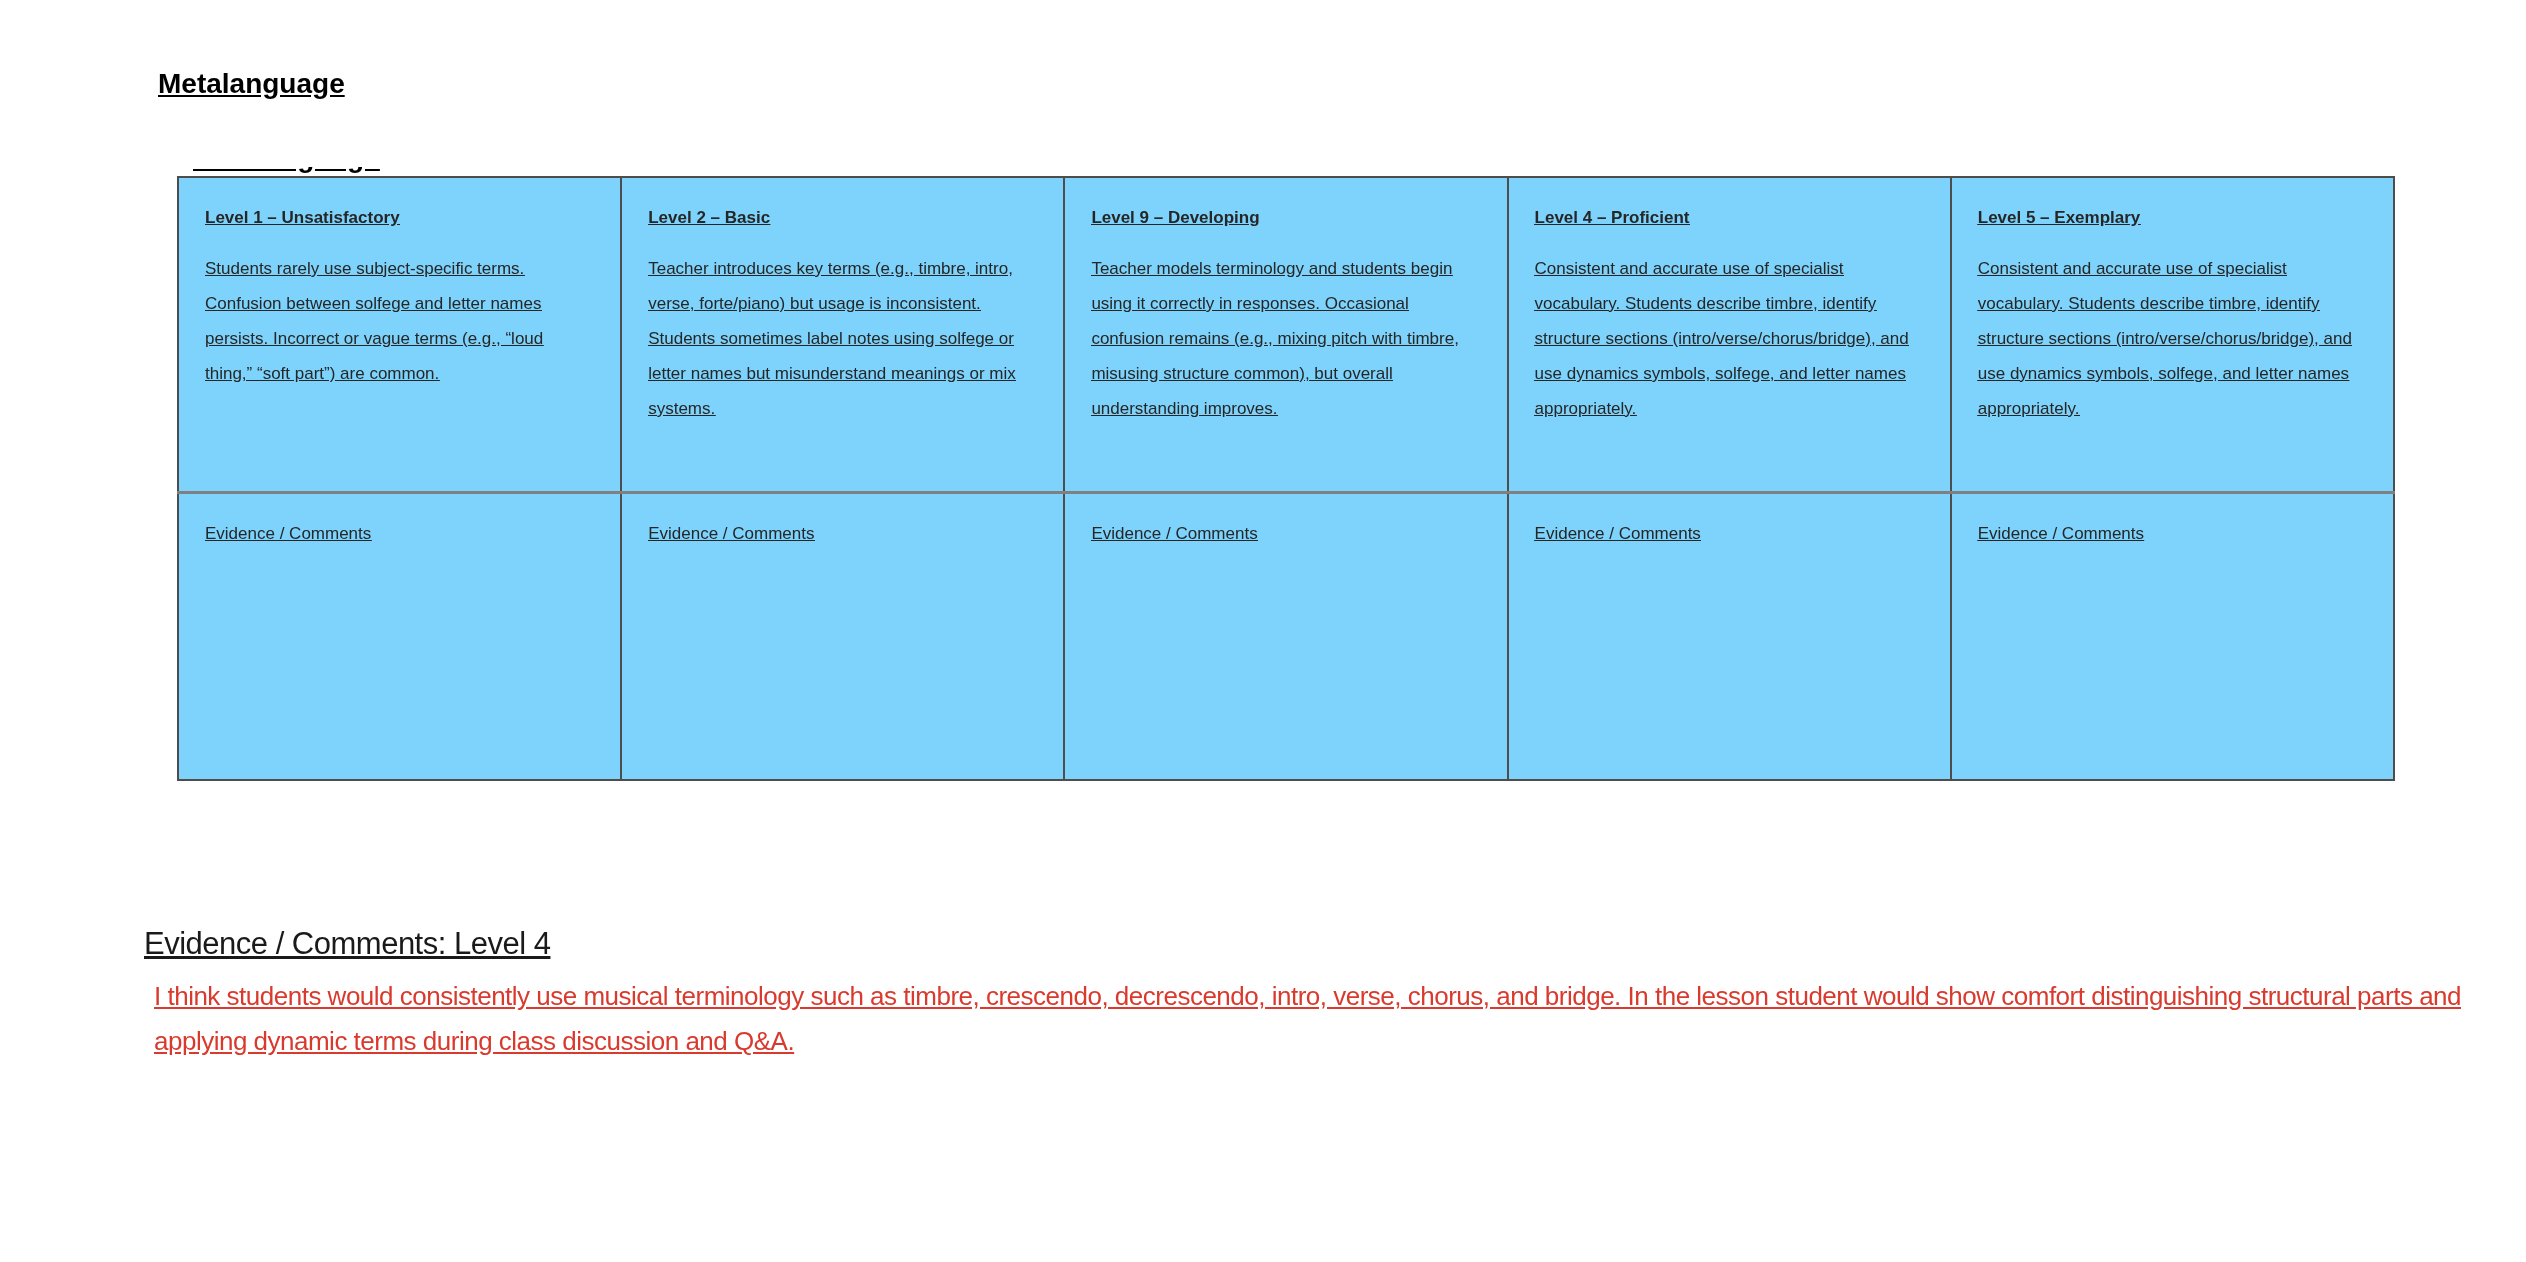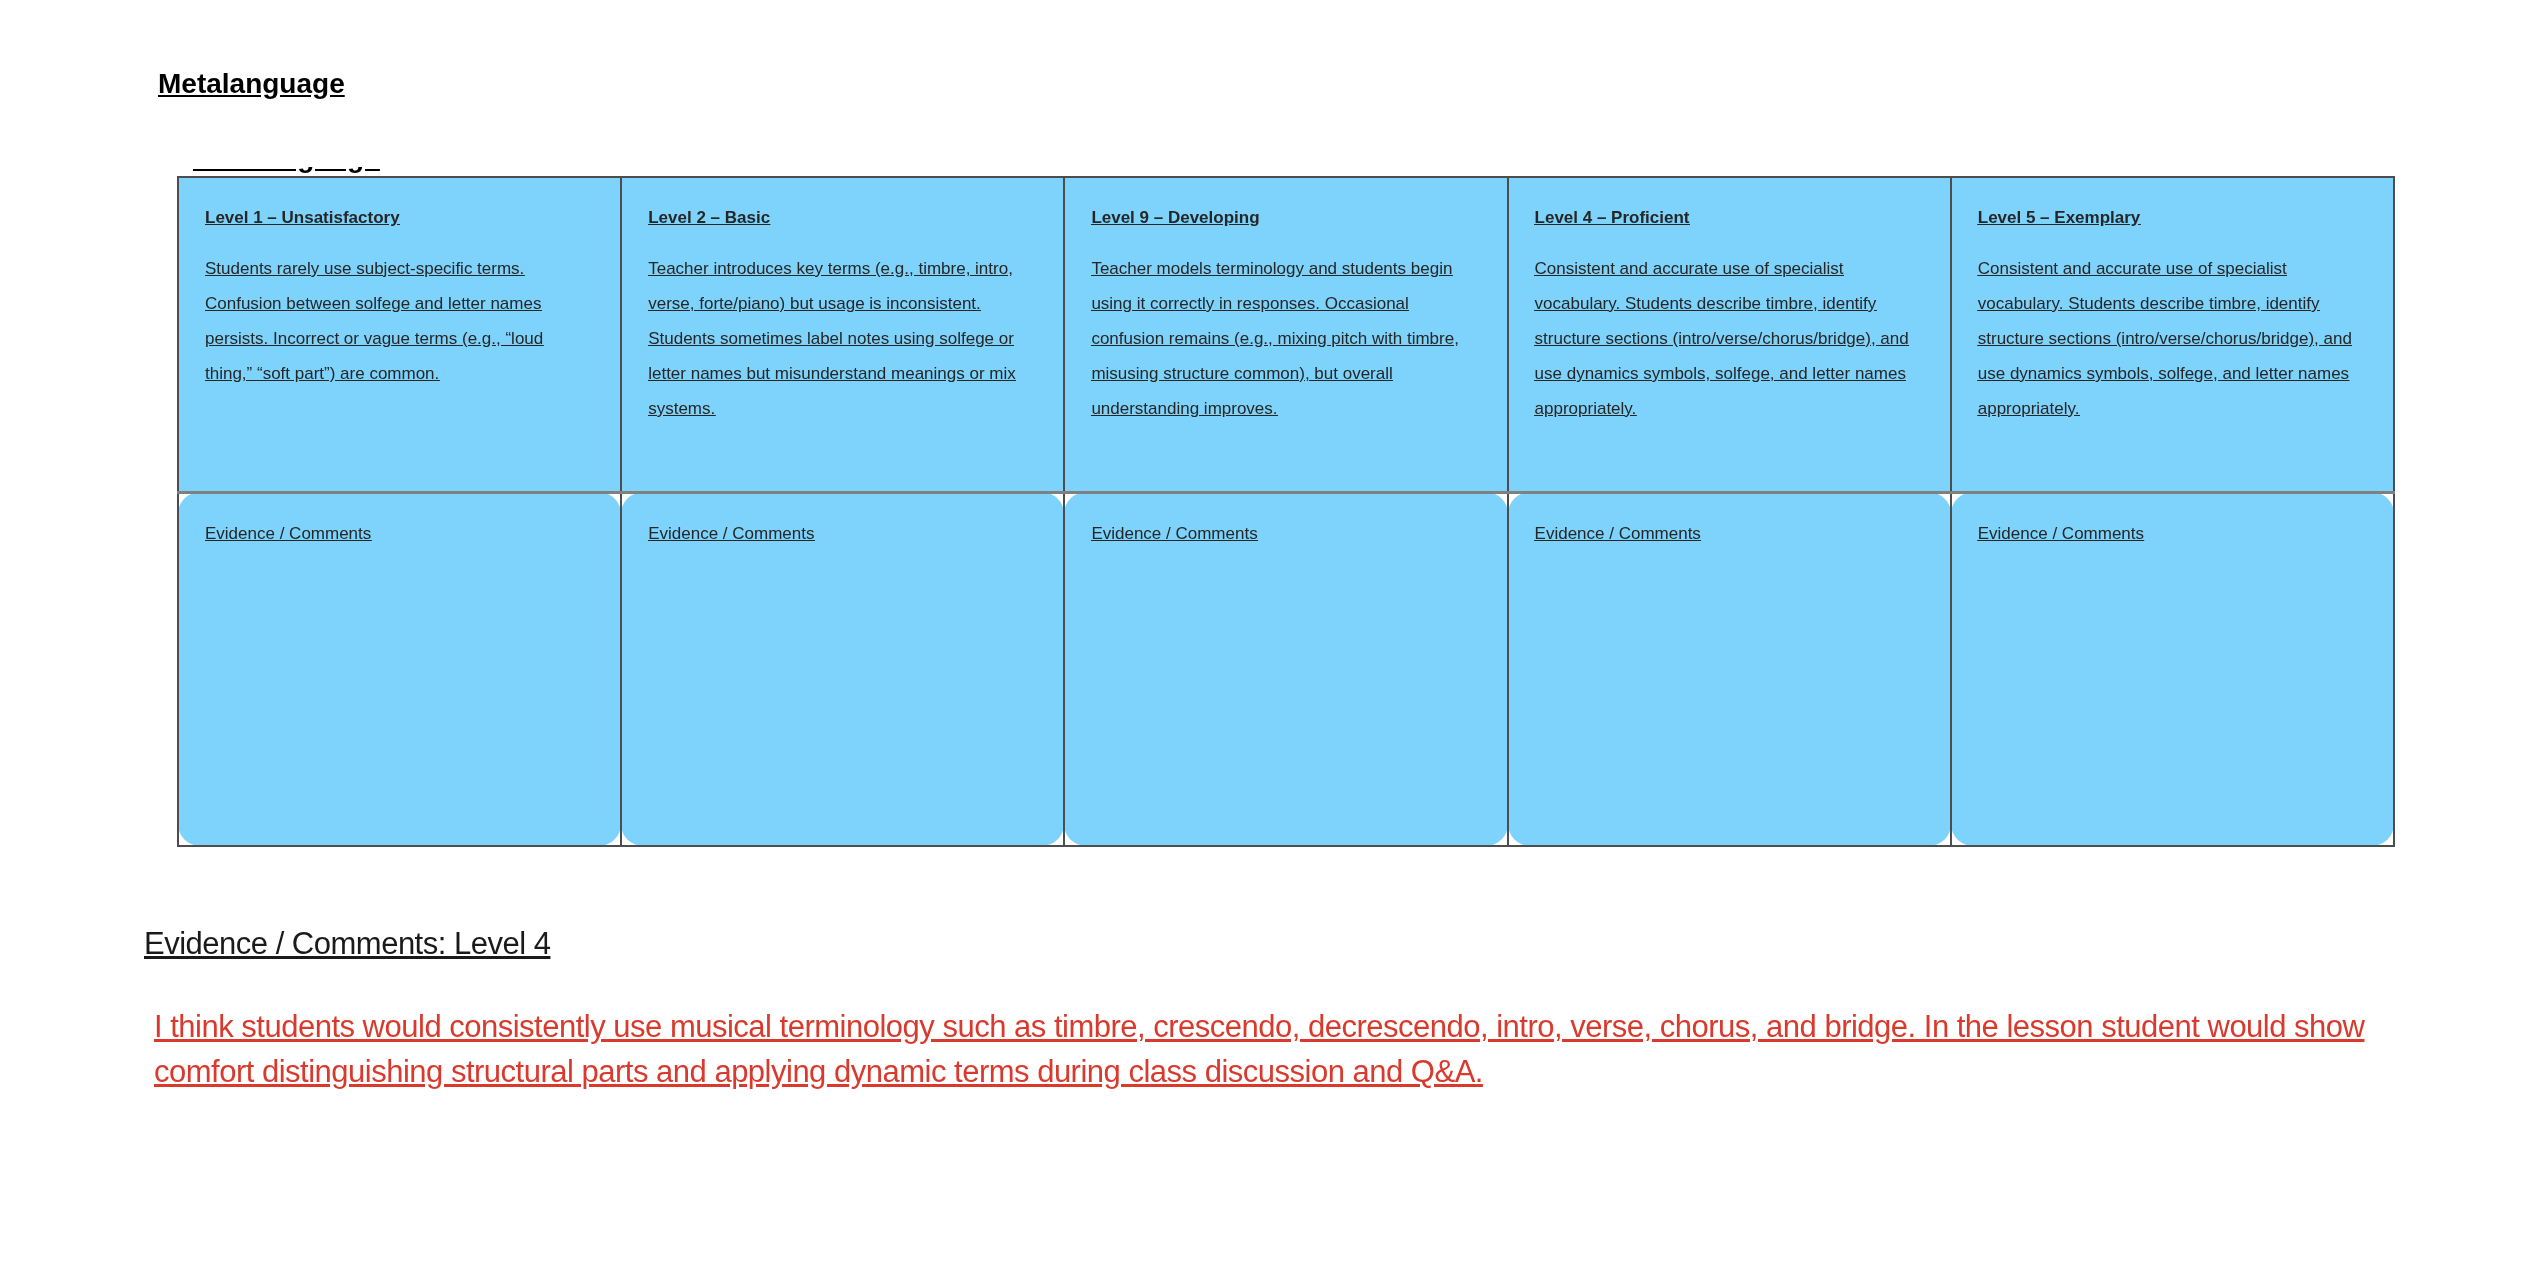--- a/index.html
+++ b/index.html
@@ -44,39 +44,38 @@
     border: 2px solid #4d4d4d;
     vertical-align: top;
     padding: 6px 10px 6px 10px;
     font-size: 17px;
     line-height: 35px;
     color: #262626;
     background: #7dd3fc;
   }
   table.rubric tr.level-row td { height: 315px; }
   table.rubric tr.evidence-row td {
-    height: 354px;
+    height: 288px;
     border-top: 3px solid #808080;
-    border-radius: 22px;
   }
   .cell-title { font-weight: bold; }
   .cell-desc { font-weight: normal; }
   .evidence-heading {
     position: absolute;
     left: 96px; top: 876px;
     font-size: 31px;
     line-height: 40px;
     color: #1a1a1a;
     letter-spacing: -0.5px;
   }
   .evidence-comment {
     position: absolute;
-    left: 106px; top: 956px;
+    left: 106px; top: 926px;
     width: 2310px;
-    font-size: 31px;
+    font-size: 26px;
     line-height: 45px;
     color: #D93A2D;
     letter-spacing: -0.5px;
   }
 </style>
 </head>
 <body>
 
 <div class="page-title">Metalanguage</div>
 

